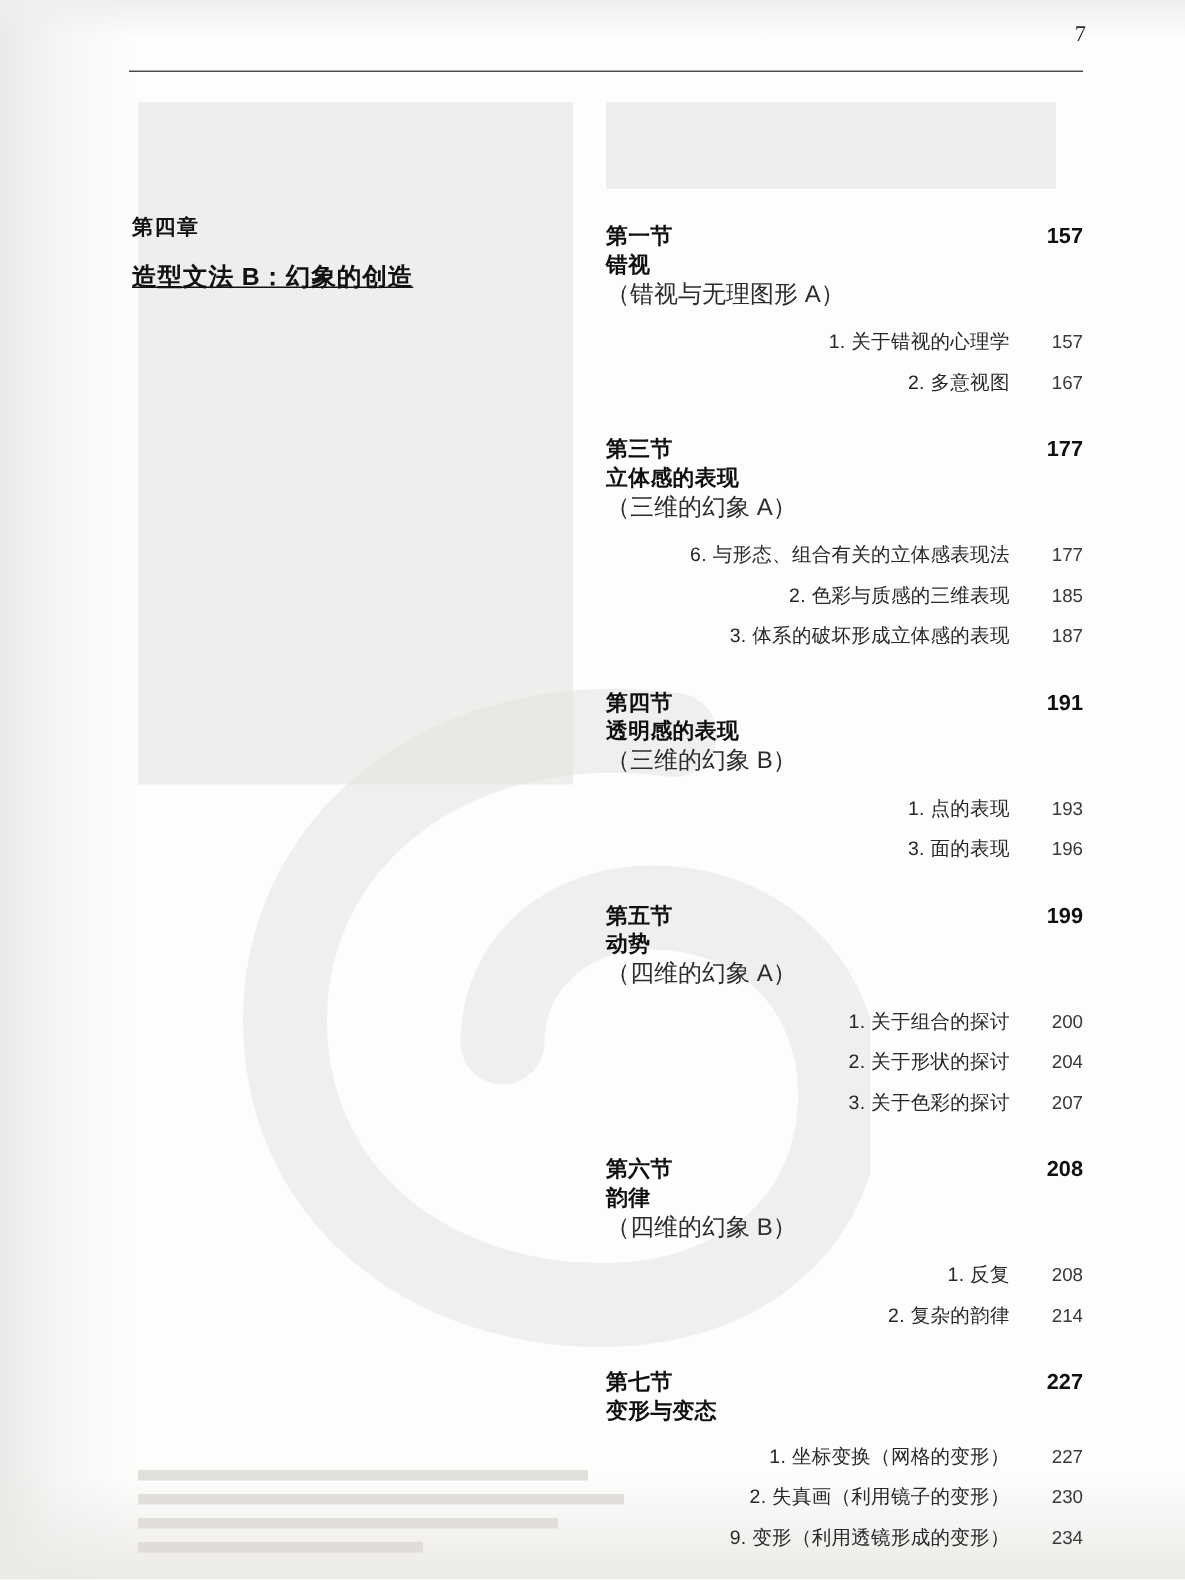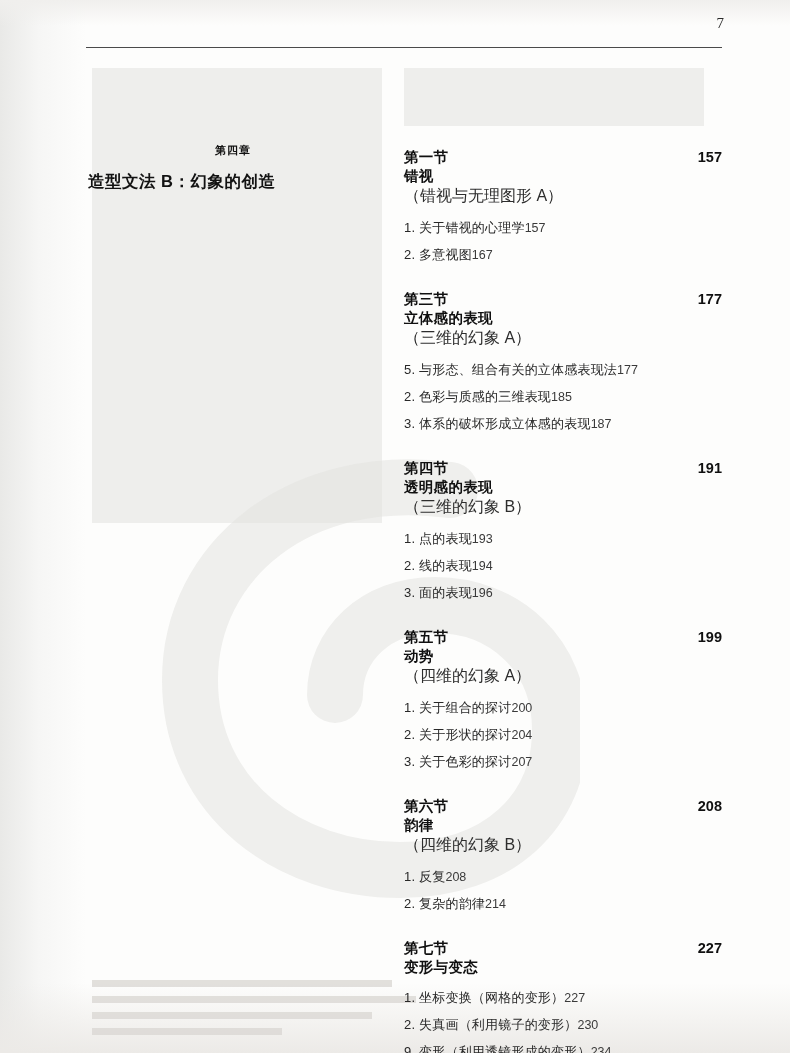--- a/index.html
+++ b/index.html
@@ -92,32 +92,32 @@
     font-family: "Liberation Serif", serif;
   }
   
   .chapter {
     position: absolute;
     left: 88px;
     top: 143px;
     width: 290px;
   }
   .chapter-num {
-    font-size: 11px;
+    font-size: 14px;
     font-weight: bold;
     letter-spacing: 1px;
     color: #121212;
     margin-bottom: 13px;
-    text-align: center;
   }
   .chapter-title {
     font-size: 16.5px;
     font-weight: bold;
     letter-spacing: 0.5px;
     color: #121212;
+    text-decoration: underline;
   }
   
   .toc {
     position: absolute;
     left: 404px;
     top: 148px;
     width: 318px;
   }
   .section {
     margin-bottom: 26px;
@@ -147,24 +147,25 @@
     letter-spacing: 0;
   }
   .sec-page {
     font-weight: bold;
     font-size: 14.5px;
     color: #101010;
   }
   .sub {
     display: flex;
     align-items: baseline;
-    justify-content: flex-start;
+    justify-content: flex-end;
     margin-bottom: 9px;
     font-size: 13px;
     color: #282828;
+    gap: 28px;
   }
   .sub:last-child { margin-bottom: 0; }
   .sub-title { letter-spacing: 0.2px; }
   .sub-page {
     font-size: 12.5px;
     color: #3a3a3a;
     font-family: "Liberation Sans", sans-serif;
   }
 </style>
 </head>
@@ -223,21 +224,21 @@
     <div class="section">
       <div class="sec-head">
         <div class="sec-head-left">
           <span class="sec-label">第三节</span>
           <span class="sec-title">立体感的表现</span>
           <span class="sec-paren">（三维的幻象 A）</span>
         </div>
         <span class="sec-page">177</span>
       </div>
       <div class="sub">
-        <span class="sub-title">5. 与形态、组合有关的立体感表现法</span>
+        <span class="sub-title">6. 与形态、组合有关的立体感表现法</span>
         <span class="sub-page">177</span>
       </div>
       <div class="sub">
         <span class="sub-title">2. 色彩与质感的三维表现</span>
         <span class="sub-page">185</span>
       </div>
       <div class="sub">
         <span class="sub-title">3. 体系的破坏形成立体感的表现</span>
         <span class="sub-page">187</span>
       </div>
@@ -250,24 +251,20 @@
           <span class="sec-title">透明感的表现</span>
           <span class="sec-paren">（三维的幻象 B）</span>
         </div>
         <span class="sec-page">191</span>
       </div>
       <div class="sub">
         <span class="sub-title">1. 点的表现</span>
         <span class="sub-page">193</span>
       </div>
       <div class="sub">
-        <span class="sub-title">2. 线的表现</span>
-        <span class="sub-page">194</span>
-      </div>
-      <div class="sub">
         <span class="sub-title">3. 面的表现</span>
         <span class="sub-page">196</span>
       </div>
     </div>
 
     <div class="section">
       <div class="sec-head">
         <div class="sec-head-left">
           <span class="sec-label">第五节</span>
           <span class="sec-title">动势</span>

